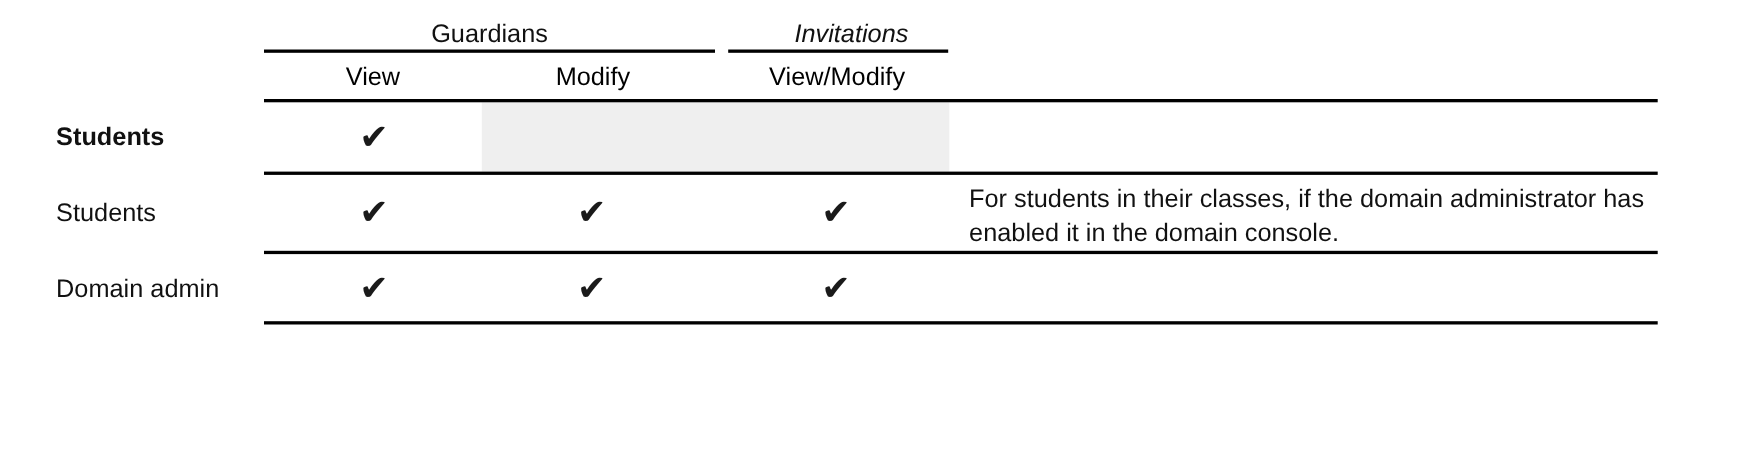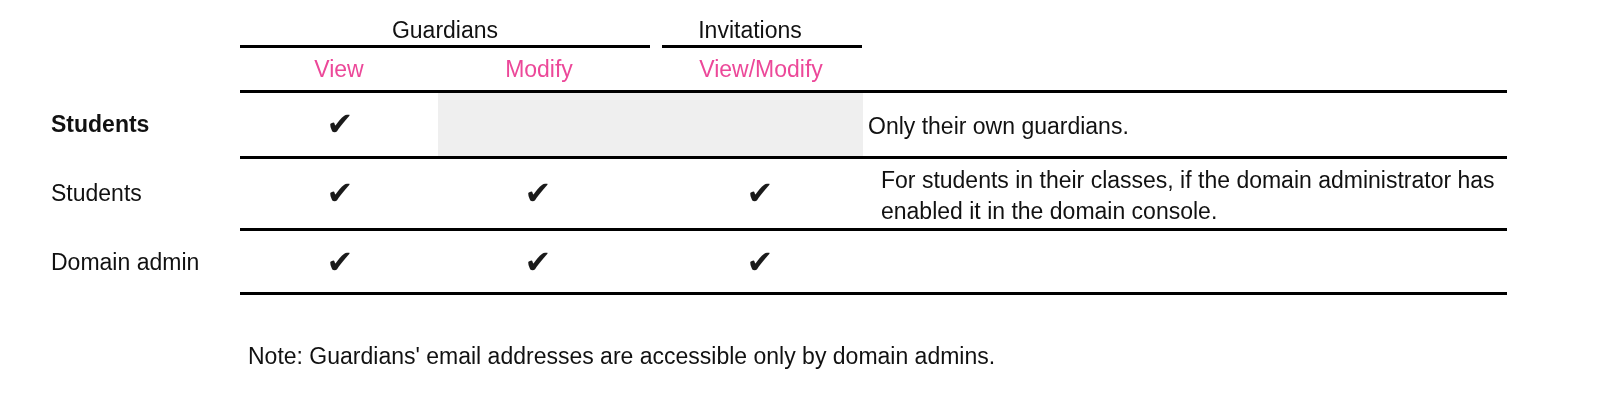--- a/index.html
+++ b/index.html
@@ -25,38 +25,38 @@
   
   .group-label {
     position: absolute;
     font-size: 23px;
     line-height: 1;
     color: #111111;
     white-space: nowrap;
     text-align: center;
   }
   #group-guardians { left: 240px; width: 410px; top: 19px; }
-  #group-invitations { left: 650px; width: 200px; top: 19px; }
+  #group-invitations { left: 674px; width: 200px; top: 19px; font-style: italic; }
 
   .group-rule {
     position: absolute;
     height: 3px;
     background: #000000;
     top: 45px;
   }
   #rule-guardians { left: 240px; width: 410px; }
   #rule-invitations { left: 662px; width: 200px; }
 
   
   .col-head {
     position: absolute;
     top: 58px;
     font-size: 23px;
     line-height: 1;
-    color: #ec4899;
+    color: #000000;
     white-space: nowrap;
     text-align: center;
   }
   #head-view       { left: 240px; width: 198px; }
   #head-modify     { left: 438px; width: 202px; }
   #head-viewmodify { left: 660px; width: 202px; }
 
   
   .row-rule {
     position: absolute;
@@ -154,28 +154,26 @@
 
   <div class="row-rule" id="rule-top"></div>
   <div class="row-rule" id="rule-r1"></div>
   <div class="row-rule" id="rule-r2"></div>
   <div class="row-rule" id="rule-bottom"></div>
 
   <div class="row-label" id="label-students">Students</div>
   <div class="check c-view r-students">✔</div>
   <div class="check c-modify r-students"></div>
   <div class="check c-viewmodify r-students"></div>
-  <div class="note" id="note-students">Only their own guardians.</div>
 
   <div class="row-label" id="label-teachers">Students</div>
   <div class="check c-view r-teachers">✔</div>
   <div class="check c-modify r-teachers">✔</div>
   <div class="check c-viewmodify r-teachers">✔</div>
   <div class="note" id="note-teachers">For students in their classes, if the domain administrator has enabled it in the domain console.</div>
 
   <div class="row-label" id="label-domain-admin">Domain admin</div>
   <div class="check c-view r-domain-admin">✔</div>
   <div class="check c-modify r-domain-admin">✔</div>
   <div class="check c-viewmodify r-domain-admin">✔</div>
 
-  <div id="footnote">Note: Guardians' email addresses are accessible only by domain admins.</div>
 
 </div>
 
 </body></html>

